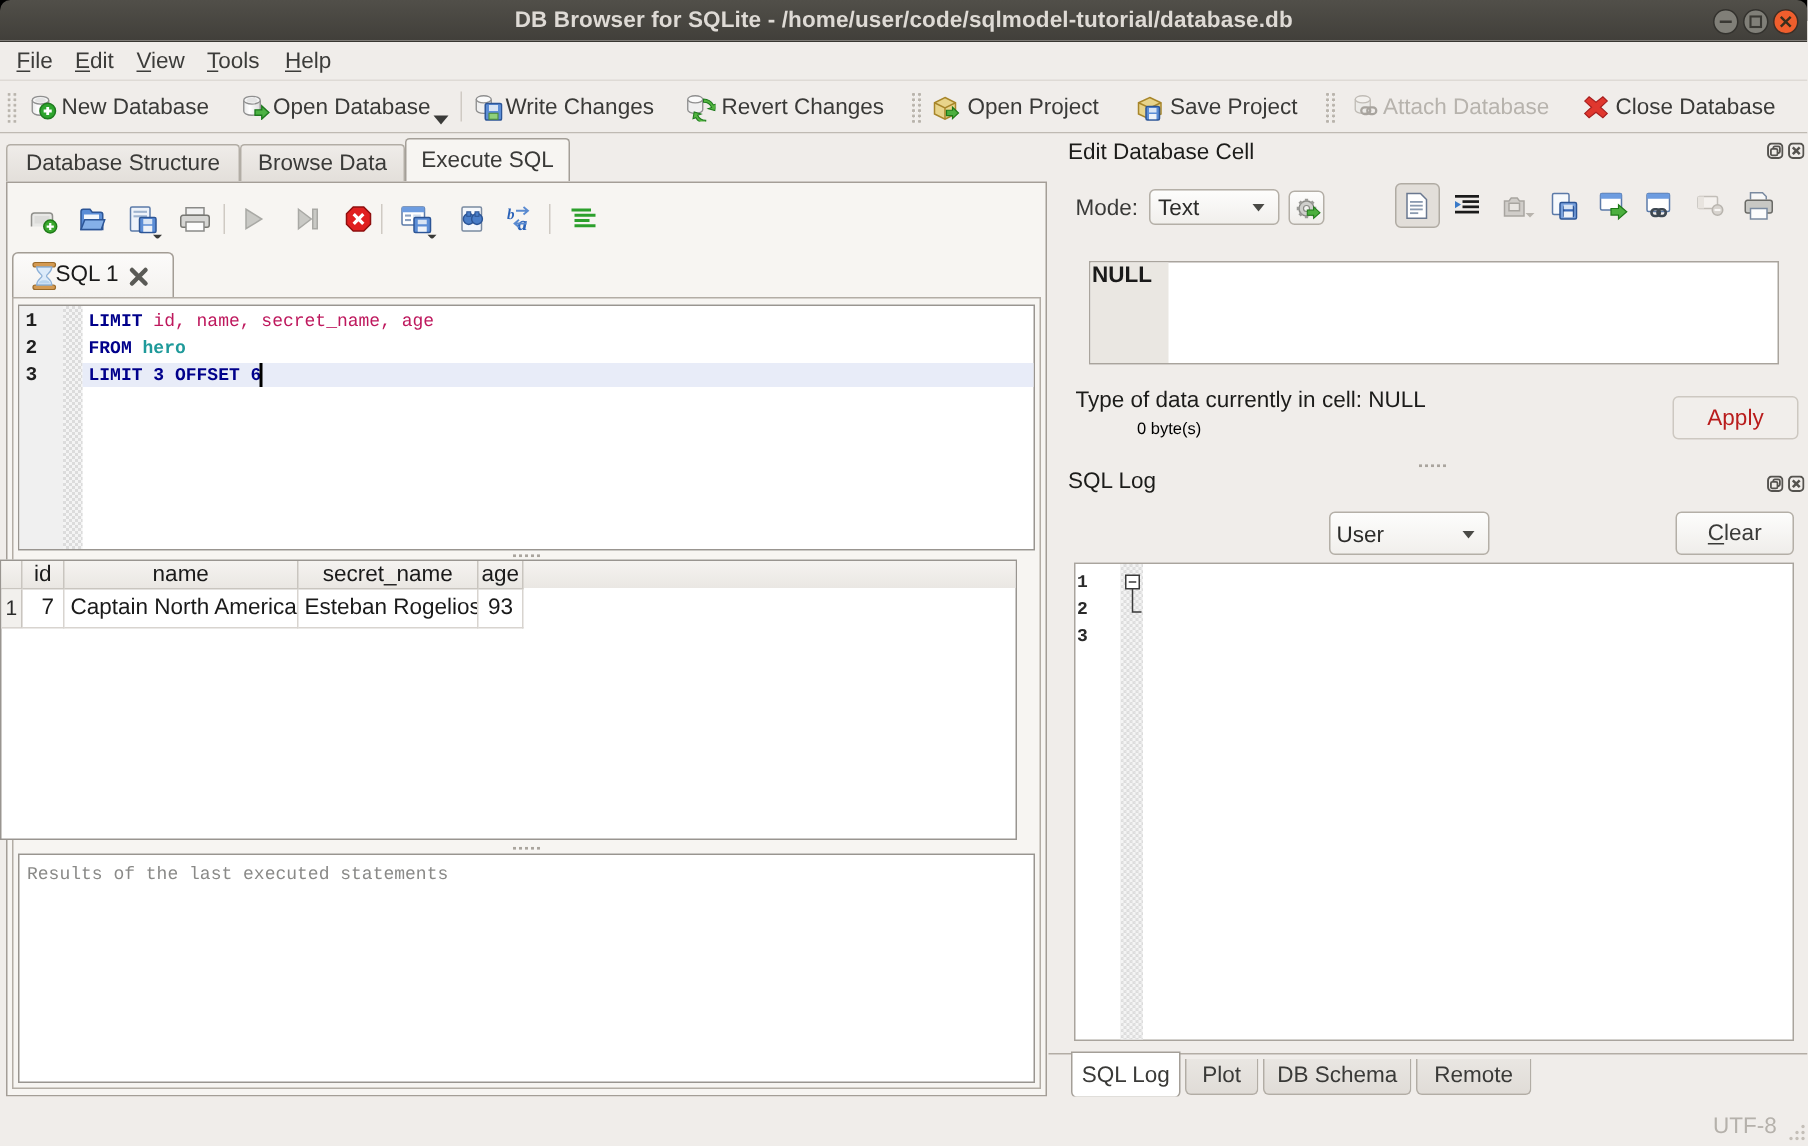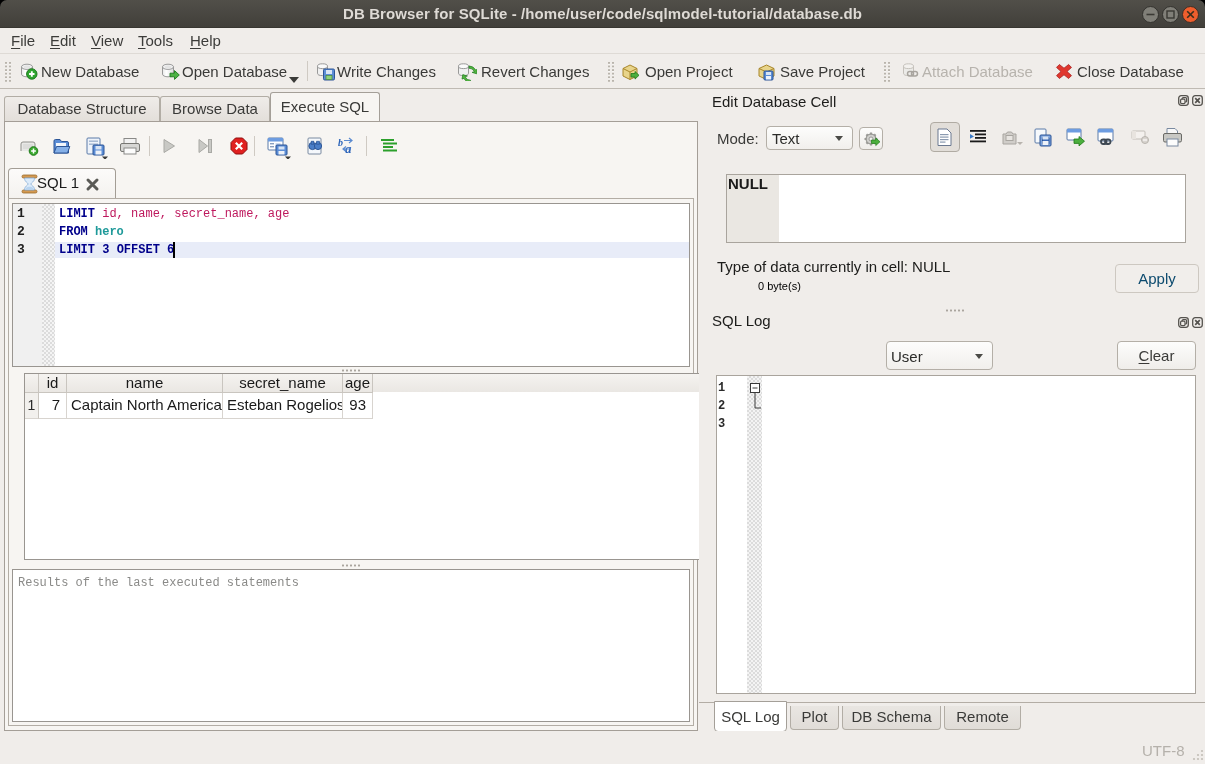--- a/index.html
+++ b/index.html
@@ -53,21 +53,21 @@
   .kw{color:#00008b;font-weight:bold;}
   .ident{color:#be185d;}
   .tbl{color:#1f9a9a;font-weight:bold;}
   .num{color:#00008b;font-weight:bold;}
   .dots-h{position:absolute;height:3px;
     background-image:radial-gradient(circle at 1px 1.5px,#aaa59e 1px,transparent 1.2px);
     background-size:4px 3px;}
   
   .btn{position:absolute;box-sizing:border-box;border:1px solid #b4afa7;border-radius:4px;
     background:linear-gradient(#fdfdfc,#efedea);text-align:center;font-size:15px;color:#3a3a38;}
-  .btn.disabled{border-color:#cdc8c1;background:#f1eeeb;color:#0c4a6e;}
+  .btn.disabled{border-color:#cdc8c1;background:#f1eeeb;color:#b91c1c;}
   .combo{position:absolute;box-sizing:border-box;border:1px solid #b4afa7;border-radius:4px;
     background:linear-gradient(#fdfdfc,#f1efec);font-size:15px;color:#2c2c2a;}
   .combo .arr{position:absolute;right:9px;top:50%;margin-top:-2px;width:0;height:0;
     border-left:4px solid transparent;border-right:4px solid transparent;border-top:5px solid #4a4a46;}
   
   .btab{position:absolute;box-sizing:border-box;border:1px solid #b2ada5;border-top:none;
     border-radius:0 0 4px 4px;background:linear-gradient(#e9e6e2,#e0dcd7);
     text-align:center;font-size:15px;color:#3a3a38;}
   .btab.active{background:#fff;border-top:1px solid #fff;margin-top:-1px;border-color:#a49f98;}
 </style>
@@ -276,21 +276,21 @@
   <div class="abs checker" id="foldmargin1" style="left:29px;top:0;width:13px;height:162px;"></div>
   <div class="abs" style="left:42px;top:38px;width:634px;height:16px;background:#e8ecf8;"></div>
   <div class="mono abs" style="left:4px;top:1px;line-height:18px;color:#202020;font-weight:bold;font-size:13px;">1<br>2<br>3</div>
   <div class="mono abs" style="left:46px;top:1px;line-height:18px;white-space:pre;"><span class="kw">LIMIT</span> <span class="ident">id, name, secret_name, age</span>
 <span class="kw">FROM</span> <span class="tbl">hero</span>
 <span class="kw">LIMIT</span> <span class="num">3</span> <span class="kw">OFFSET</span> <span class="num">6</span></div>
   <div class="abs" style="left:160px;top:38px;width:2px;height:16px;background:#000;"></div>
 </div>
 <div class="dots-h" style="left:342px;top:369px;width:18px;"></div>
 
-<div class="whitebox" id="grid" style="left:24px;top:373px;width:678px;height:187px;">
+<div class="whitebox" id="grid" style="left:0;top:373px;width:678px;height:187px;">
   <div class="abs" style="left:0;top:0;width:676px;height:18px;background:linear-gradient(#f5f3f0,#eae7e3);"></div>
   <div class="abs" style="left:0;top:0;width:13px;height:18px;border-right:1px solid #c9c5bf;border-bottom:1px solid #c9c5bf;background:linear-gradient(#f5f3f0,#eae7e3);"></div>
   <div class="abs hdrcell" style="left:14px;width:27px;">id</div>
   <div class="abs hdrcell" style="left:42px;width:155px;">name</div>
   <div class="abs hdrcell" style="left:198px;width:119px;">secret_name</div>
   <div class="abs hdrcell" style="left:318px;width:29px;">age</div>
   <div class="abs" style="left:0;top:19px;width:13px;height:25px;background:#f2f0ed;border-right:1px solid #c9c5bf;border-bottom:1px solid #d8d4cf;text-align:center;font-size:14px;line-height:25px;color:#2a2a2a;">1</div>
   <div class="abs rowcell" style="left:14px;width:28px;text-align:right;padding-right:6px;">7</div>
   <div class="abs rowcell" style="left:42px;width:156px;padding-left:4px;">Captain North America</div>
   <div class="abs rowcell" style="left:198px;width:120px;padding-left:4px;">Esteban Rogelios</div>

